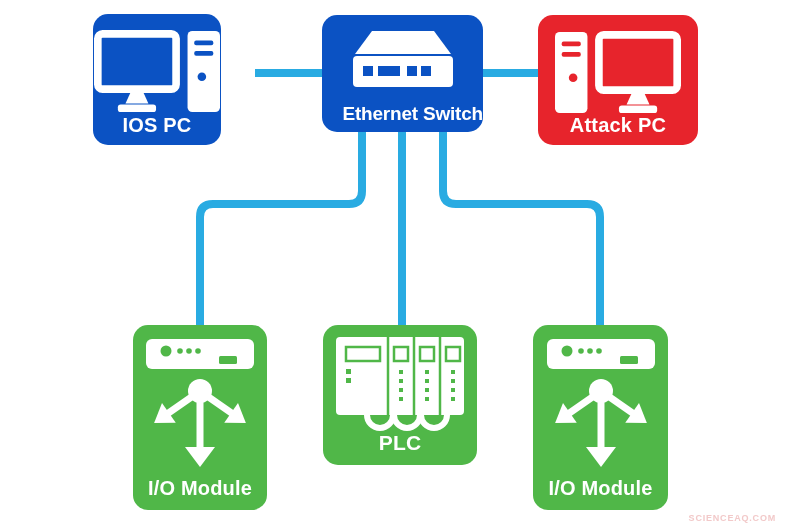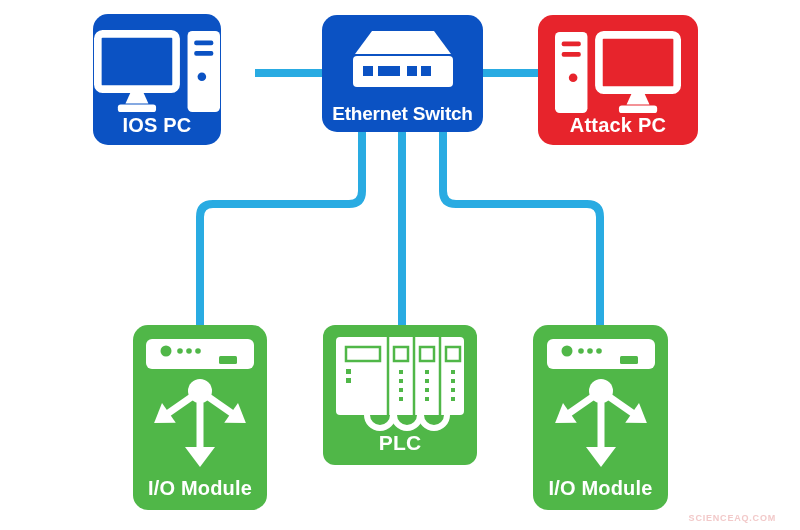--- a/index.html
+++ b/index.html
@@ -14,21 +14,21 @@
   }
   .node .icon{position:absolute;left:50%;transform:translateX(-50%);}
   .node .label{
     position:absolute;left:0;right:0;text-align:center;color:#fff;
     font-weight:700;font-size:20px;letter-spacing:.2px;white-space:nowrap;
   }
   .node-ios{left:93px;top:14px;width:128px;height:131px;}
   .node-switch{left:322px;top:15px;width:161px;height:117px;}
   .node-attack{left:538px;top:15px;width:160px;height:130px;}
   .node-io-left{left:133px;top:325px;width:134px;height:185px;}
-  .node-plc{left:323px;top:325px;width:154px;height:140px;border-radius:12px;}
+  .node-plc{left:323px;top:325px;width:154px;height:140px;}
   .node-io-right{left:533px;top:325px;width:135px;height:185px;}
   .node-switch .label{font-size:19px;letter-spacing:-.2px;}
   .node-plc .label{font-size:21px;}
   .watermark{
     position:absolute;right:24px;bottom:7px;color:#F2C9C9;
     font-size:9px;letter-spacing:.8px;font-weight:700;
   }
 </style>
 </head>
 <body>
@@ -62,21 +62,21 @@
     <span class="icon" style="top:14px;">
       <svg width="104" height="60" viewBox="0 0 104 60">
         <polygon points="21,2 83,2 100,25 4,25" fill="#fff"></polygon>
         <rect x="2" y="27" width="100" height="31" rx="4" fill="#fff"></rect>
         <rect x="12" y="37" width="10" height="10" fill="currentColor"></rect>
         <rect x="27" y="37" width="22" height="10" fill="currentColor"></rect>
         <rect x="56" y="37" width="10" height="10" fill="currentColor"></rect>
         <rect x="70" y="37" width="10" height="10" fill="currentColor"></rect>
       </svg>
     </span>
-    <div class="label" style="bottom:7px;">Ethernet Switch</div>
+    <div class="label" style="bottom:7px;text-align:right;">Ethernet Switch</div>
   </div>
 
   <div class="node node-attack" style="background-color: rgb(231, 36, 44); color: rgb(231, 36, 44);">
     <span class="icon" style="top:14px;">
       <svg width="126" height="88" viewBox="0 0 132 88">
         <g transform="translate(132,0) scale(-1,1)">
           <rect x="4" y="4" width="82" height="58" rx="5" fill="none" stroke="#fff" stroke-width="8"></rect>
           <polygon points="38,66 52,66 57,77 33,77" fill="#fff"></polygon>
           <rect x="25" y="78" width="40" height="8" rx="3" fill="#fff"></rect>
           <rect x="98" y="1" width="34" height="85" rx="5" fill="#fff"></rect>

